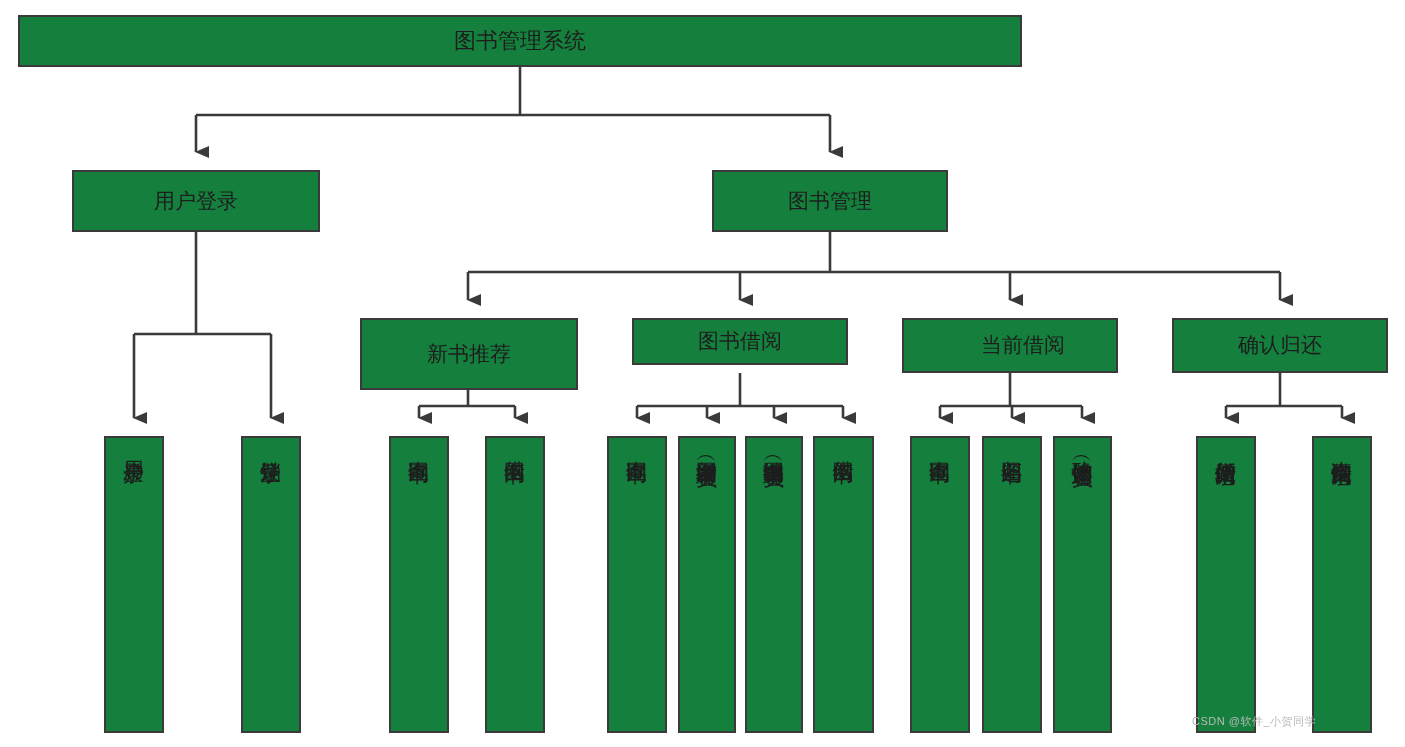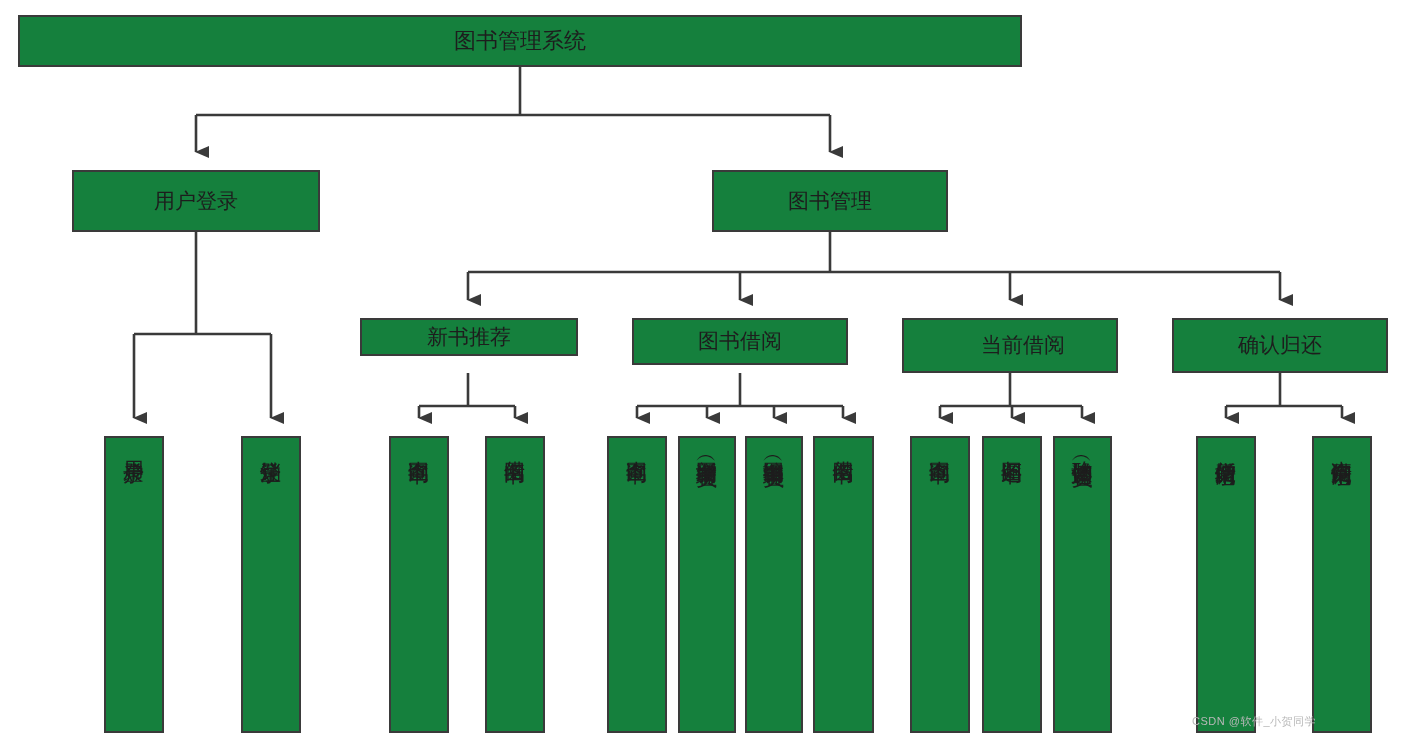--- a/index.html
+++ b/index.html
@@ -128,21 +128,21 @@
     <span class="label">图书管理系统</span>
   </div>
 
   <div class="node h" style="left:72px; top:170px; width:248px; height:62px;">
     <span class="label">用户登录</span>
   </div>
   <div class="node h" style="left:712px; top:170px; width:236px; height:62px;">
     <span class="label">图书管理</span>
   </div>
 
-  <div class="node h" style="left:360px; top:318px; width:218px; height:38px;">
+  <div class="node h" style="left:360px; top:318px; width:218px; height:72px;">
     <span class="label">新书推荐</span>
   </div>
   <div class="node h" style="left:632px; top:318px; width:216px; height:47px;">
     <span class="label">图书借阅</span>
   </div>
   <div class="node h" style="left:902px; top:318px; width:216px; height:55px;padding-left:26px;">
     <span class="label">当前借阅</span>
   </div>
   <div class="node h" style="left:1172px; top:318px; width:216px; height:55px;">
     <span class="label">确认归还</span>

